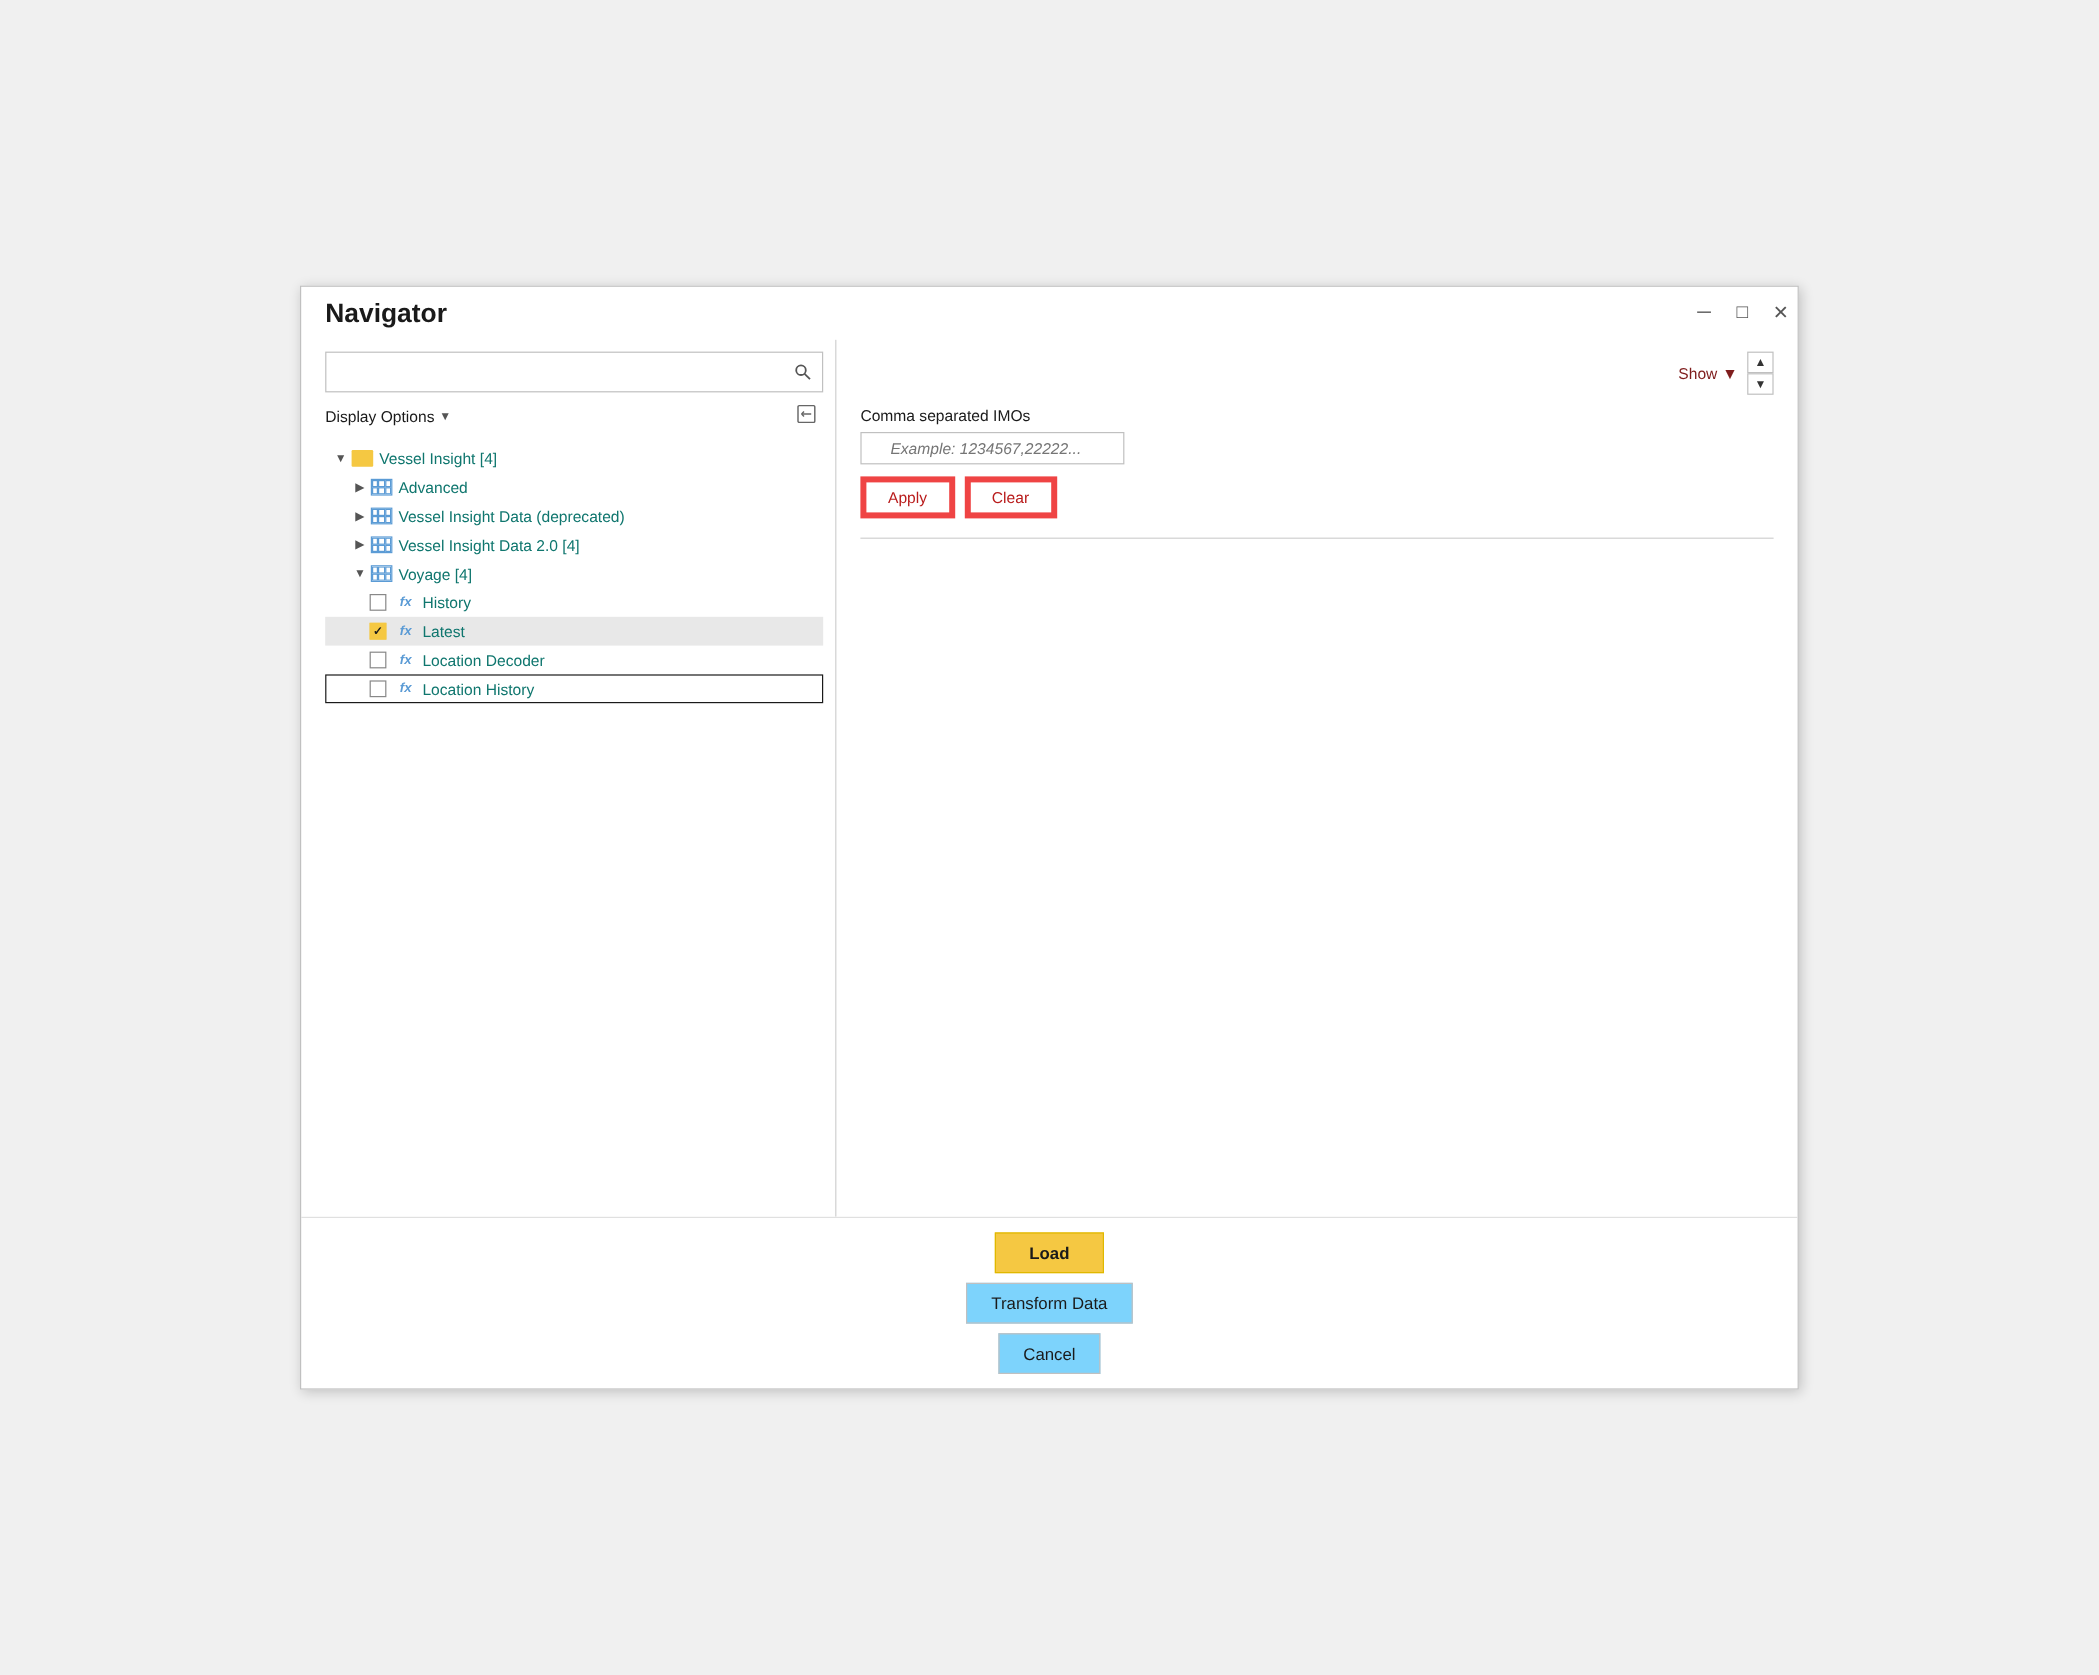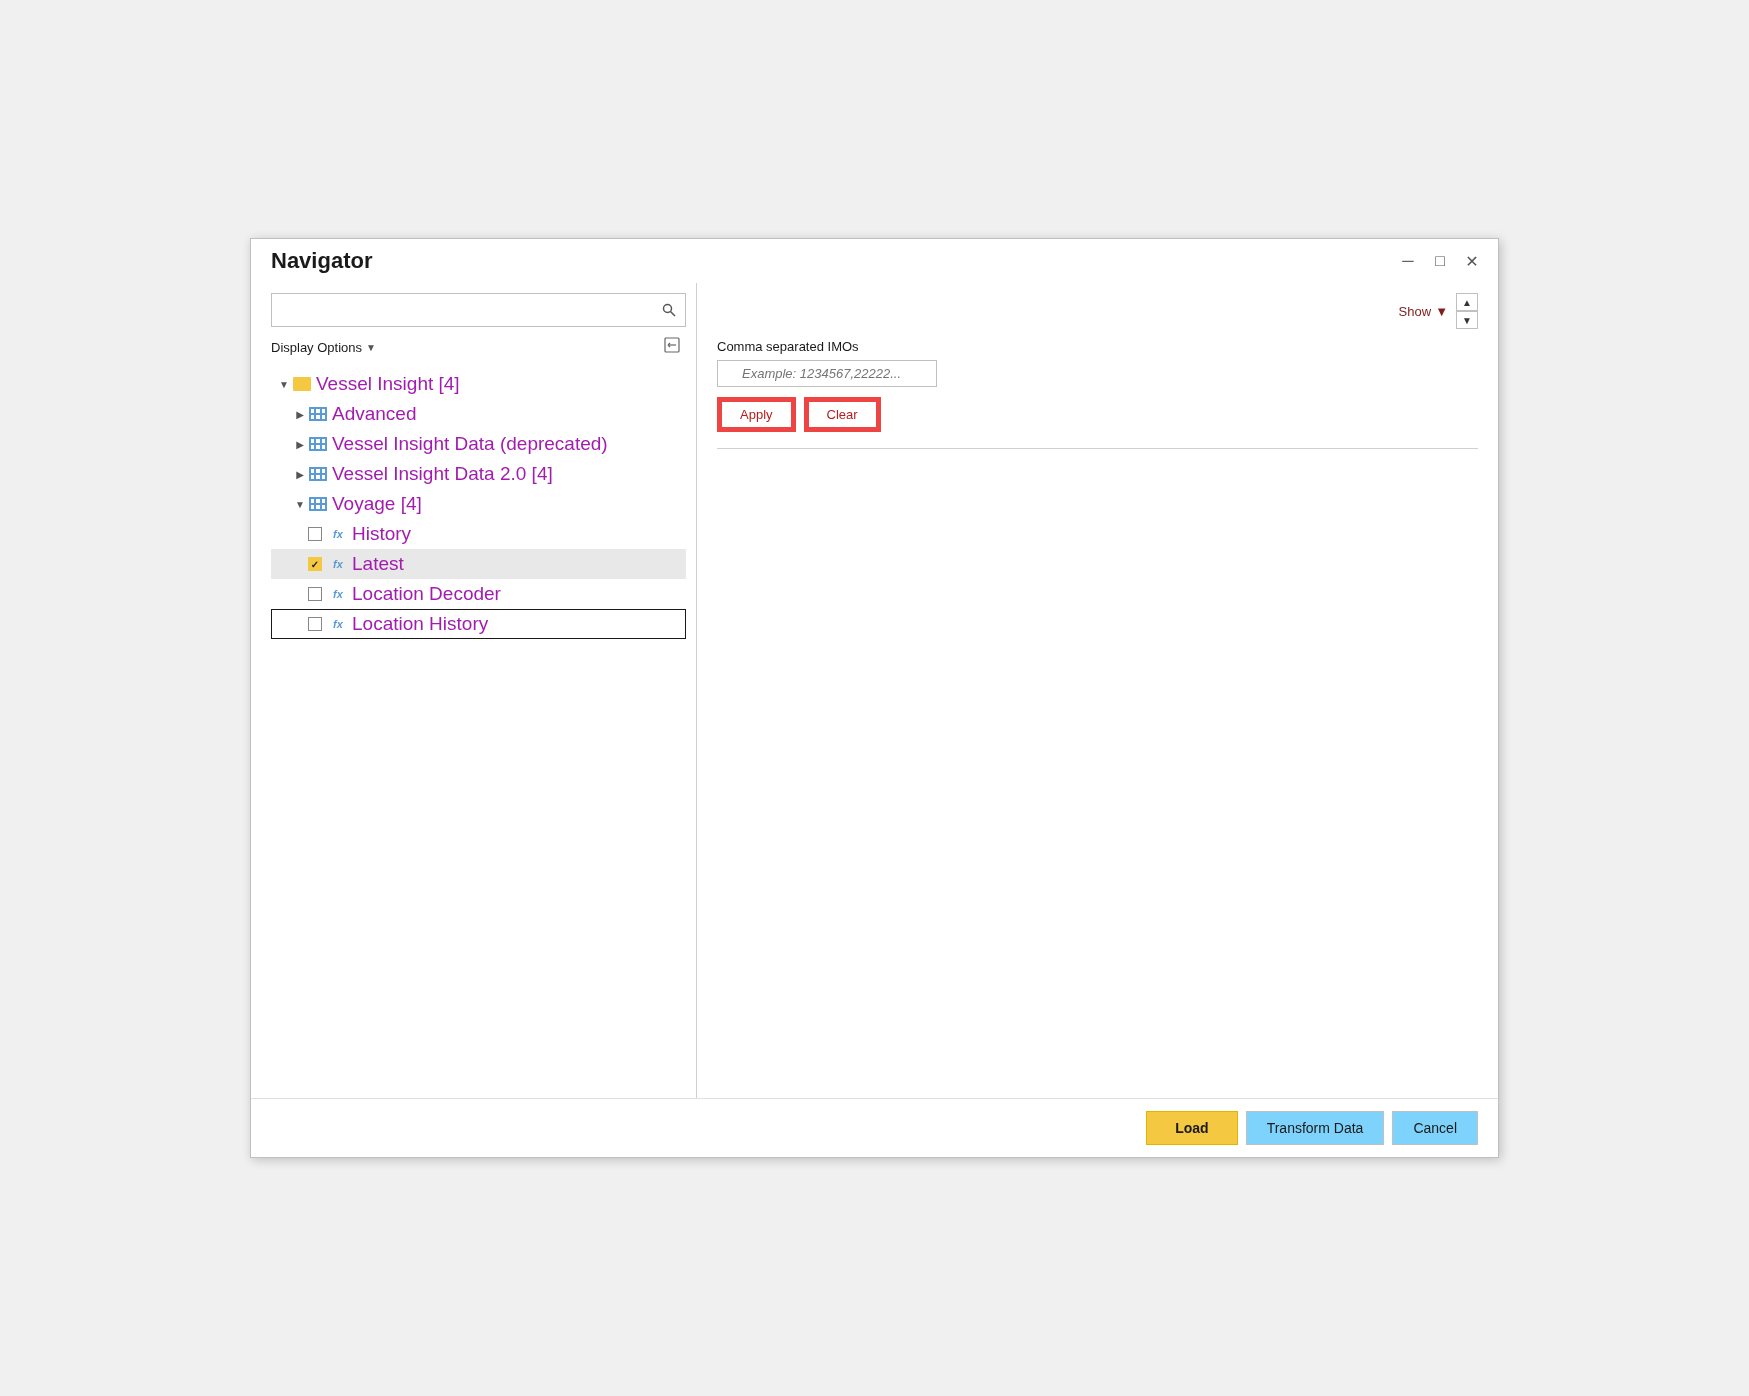--- a/index.html
+++ b/index.html
@@ -19,21 +19,21 @@
       border: 1px solid #c0c0c0;
       box-shadow: 2px 2px 10px rgba(0,0,0,0.2);
       display: flex;
       flex-direction: column;
       position: relative;
     }
     .title-bar {
       display: flex;
       align-items: center;
       justify-content: space-between;
-      padding: 8px 12px 0 20px;
+      padding: 8px 0 0 20px;
       flex-shrink: 0;
       gap: 20px;
     }
     .title-bar-title {
       font-size: 22px;
       font-weight: 600;
       color: #1a1a1a;
     }
     .title-bar-controls {
       display: flex;
@@ -174,22 +174,22 @@
     .table-icon-cell {
       border: 0.5px solid #5b9bd5;
     }
     .fx-icon {
       font-size: 11px;
       color: #5b9bd5;
       font-style: italic;
       font-weight: bold;
     }
     .tree-label {
-      font-size: 19px;
-      color: #a21caf;
+      font-size: 13px;
+      color: #0f766e;
     }
     .checkbox {
       width: 14px;
       height: 14px;
       border: 1.5px solid #888;
       margin-right: 6px;
       flex-shrink: 0;
       display: flex;
       align-items: center;
       justify-content: center;
@@ -290,20 +290,21 @@
 
     
     .bottom-bar {
       display: flex;
       justify-content: flex-end;
       align-items: center;
       gap: 8px;
       padding: 12px 20px;
       border-top: 1px solid #e0e0e0;
       flex-shrink: 0;
+      flex-direction: column;
     }
     .btn-load {
       padding: 8px 28px;
       background: #f5c842;
       border: 1px solid #e0b800;
       cursor: pointer;
       font-size: 14px;
       font-weight: 600;
       color: #1a1a1a;
     }

